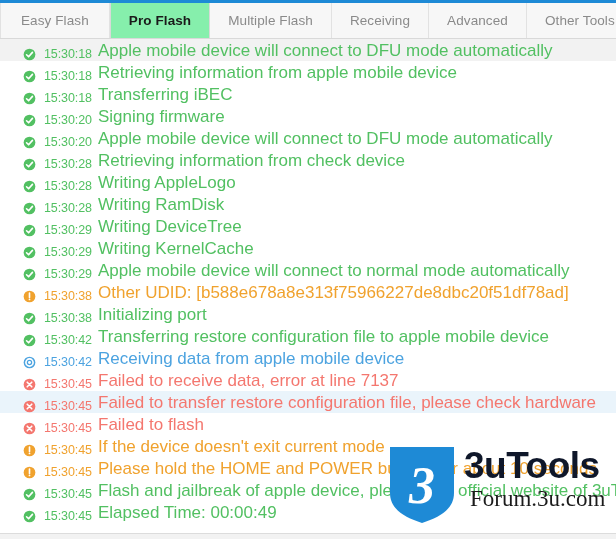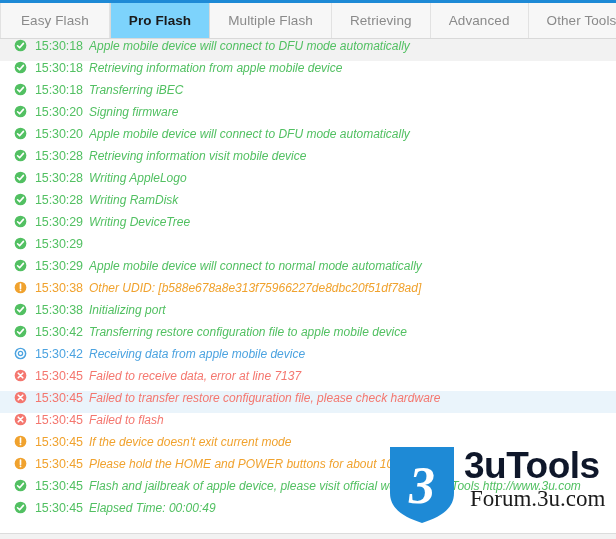--- a/index.html
+++ b/index.html
@@ -50,43 +50,43 @@
     cursor: pointer;
     letter-spacing: 0.1px;
     background: transparent;
   }
   .tab:first-child {
     border-left: 1px solid #e2e2e2;
     padding-left: 20px;
     padding-right: 20px;
   }
   .tab.active {
-    background: #7dd3fc;
+    background: #86efac;
     color: #1a1a1a;
     font-weight: bold;
     border-left: 1px solid #d9d9d9;
     border-right: 1px solid #d9d9d9;
     margin-bottom: -1px;
     height: calc(100% + 1px);
     border-bottom: 1px solid #ffffff;
   }
 
   
   .logwrap {
     position: relative;
     height: 497px;
     overflow: hidden;
     background: #ffffff;
   }
   .logrow {
     display: flex;
-    align-items: flex-start;
+    align-items: flex-end;
     height: 22px;
     box-sizing: border-box;
-    padding-left: 14px;
+    padding-left: 23px;
     font-size: 12.5px;
     white-space: nowrap;
     background: #ffffff;
   }
   .logrow.shaded { background: #f2f2f2; }
   .logrow.highlight { background: #eaf4fb; }
 
   .ico {
     flex: 0 0 auto;
     width: 13px;
@@ -98,24 +98,23 @@
   .ico svg { display: block; width: 13px; height: 13px; }
 
   .ts {
     flex: 0 0 auto;
     width: 54px;
     font-size: 12.5px;
     letter-spacing: -0.1px;
   }
   .msg {
     flex: 1 1 auto;
-    font-size: 12px;
+    font-size: 17px;
     overflow: hidden;
     text-overflow: clip;
-    font-style: italic;
   }
 
   
   .lv-ok   .ts, .lv-ok   .msg { color: #52c062; }
   .lv-warn .ts, .lv-warn .msg { color: #f0a22e; }
   .lv-err  .ts, .lv-err  .msg { color: #f4776f; }
   .lv-info .ts, .lv-info .msg { color: #4ca3e0; }
 
   
   .watermark {
@@ -176,21 +175,21 @@
       <div class="tab">
         <span>Easy Flash</span>
       </div>
       <div class="tab active">
         <span>Pro Flash</span>
       </div>
       <div class="tab">
         <span>Multiple Flash</span>
       </div>
       <div class="tab">
-        <span>Retrieving</span>
+        <span>Receiving</span>
       </div>
       <div class="tab">
         <span>Advanced</span>
       </div>
       <div class="tab">
         <span>Other Tools</span>
       </div>
     </div>
 
   <div class="logwrap" id="loglist">
@@ -245,21 +244,21 @@
         <span class="msg">Apple mobile device will connect to DFU mode automatically</span>
       </div>
       <div class="logrow lv-ok">
         <span class="ico">
           <svg viewBox="0 0 16 16">
             <circle cx="8" cy="8" r="7.2" fill="#52c062"></circle>
             <path d="M4.4 8.3 L6.9 10.8 L11.6 5.4" stroke="#ffffff" stroke-width="2" fill="none" stroke-linecap="round" stroke-linejoin="round"></path>
           </svg>
         </span>
         <span class="ts">15:30:28</span>
-        <span class="msg">Retrieving information visit mobile device</span>
+        <span class="msg">Retrieving information from check device</span>
       </div>
       <div class="logrow lv-ok">
         <span class="ico">
           <svg viewBox="0 0 16 16">
             <circle cx="8" cy="8" r="7.2" fill="#52c062"></circle>
             <path d="M4.4 8.3 L6.9 10.8 L11.6 5.4" stroke="#ffffff" stroke-width="2" fill="none" stroke-linecap="round" stroke-linejoin="round"></path>
           </svg>
         </span>
         <span class="ts">15:30:28</span>
         <span class="msg">Writing AppleLogo</span>
@@ -285,20 +284,21 @@
         <span class="msg">Writing DeviceTree</span>
       </div>
       <div class="logrow lv-ok">
         <span class="ico">
           <svg viewBox="0 0 16 16">
             <circle cx="8" cy="8" r="7.2" fill="#52c062"></circle>
             <path d="M4.4 8.3 L6.9 10.8 L11.6 5.4" stroke="#ffffff" stroke-width="2" fill="none" stroke-linecap="round" stroke-linejoin="round"></path>
           </svg>
         </span>
         <span class="ts">15:30:29</span>
+        <span class="msg">Writing KernelCache</span>
       </div>
       <div class="logrow lv-ok">
         <span class="ico">
           <svg viewBox="0 0 16 16">
             <circle cx="8" cy="8" r="7.2" fill="#52c062"></circle>
             <path d="M4.4 8.3 L6.9 10.8 L11.6 5.4" stroke="#ffffff" stroke-width="2" fill="none" stroke-linecap="round" stroke-linejoin="round"></path>
           </svg>
         </span>
         <span class="ts">15:30:29</span>
         <span class="msg">Apple mobile device will connect to normal mode automatically</span>

